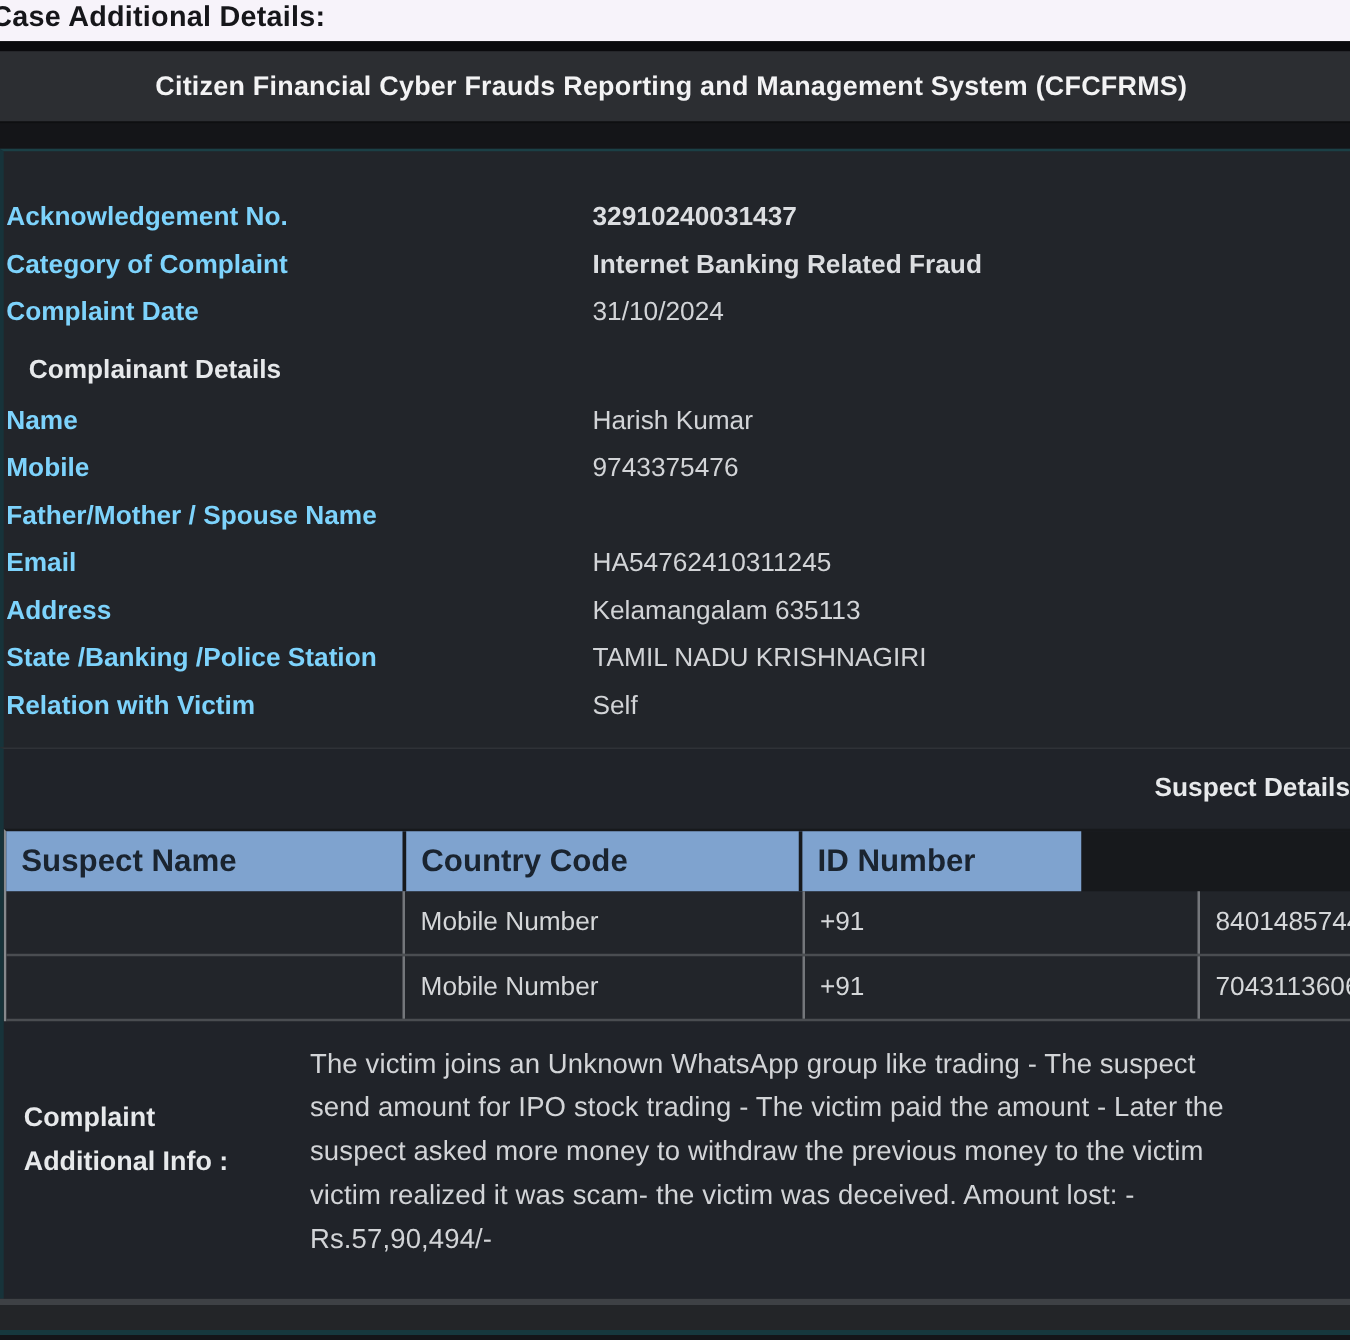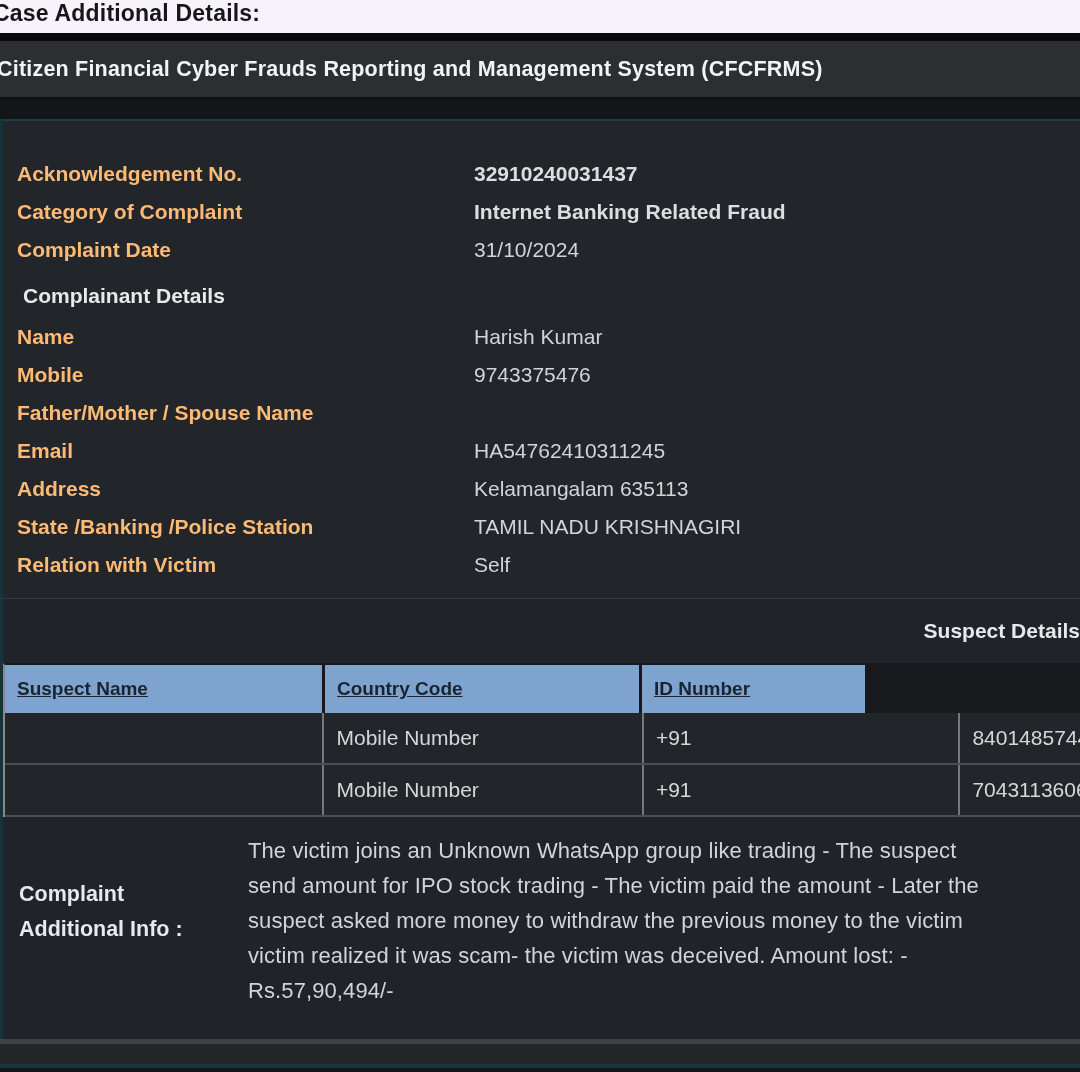--- a/index.html
+++ b/index.html
@@ -20,39 +20,40 @@
     transform:translateX(-7px);
     white-space:nowrap; letter-spacing:0.2px;
   }
   .top-sep { height:8px; background:#0a0a0d; }
 
   
   .banner {
     height:58px; background:#2c2e32;
     display:flex; align-items:center; overflow:hidden;
     border-bottom:2px solid #0e0f11;
+    justify-content:center;
   }
   .banner-title {
     font-size:21.5px; font-weight:bold; color:#f3f3f4;
     transform:translateX(-3px); white-space:nowrap; letter-spacing:0.2px;
   }
   .page-gap { height:20px; background:#141518; }
 
   
   .panel1 {
     height:479px; background:#22252a;
     border-top:2px solid #1b4046;
     border-left:3px solid #17333a;
     padding-top:34px;
     overflow:hidden;
   }
   .kv-row { display:flex; align-items:center; height:38px; }
   .kv-label {
-    width:471px; padding-left:14px;
-    font-size:21px; font-weight:bold; color:#fdba74;
+    width:471px; padding-left:2px;
+    font-size:21px; font-weight:bold; color:#7dd3fc;
     white-space:nowrap;
   }
   .kv-value {
     font-size:21px; color:#d2d4d7; white-space:nowrap;
   }
   .kv-value.bold { font-weight:bold; color:#dcdee1; }
   .sub-heading-row { height:44px; margin-top:5px; display:flex; align-items:center; }
   .sub-heading {
     padding-left:20px; font-size:21px; font-weight:bold; color:#e7e9eb;
   }
@@ -70,25 +71,25 @@
   }
   .suspect-table {
     width:1180px;
     border-left:2px solid #85888c;
     background:#22252a;
     border-top:2px solid #17191c;
   }
   .thead-row { display:flex; height:48px; background:#17191c; }
   .th-cell {
     background:#7fa3cf; color:#1a2430;
-    font-size:19px; font-weight:bold;
+    font-size:25px; font-weight:bold;
     display:flex; align-items:center;
     padding-left:12px;
     border-right:3px solid #17191c;
-    white-space:nowrap; overflow:hidden;text-decoration:underline;
+    white-space:nowrap; overflow:hidden;
   }
   .tbody-row { display:flex; height:52px; border-bottom:2px solid #4a4d51; }
   .td-cell {
     color:#d5d7d9; font-size:21px;
     display:flex; align-items:center;
     padding-left:12px;
     border-right:2px solid #74777b;
     white-space:nowrap; overflow:hidden;
   }
   .col1 { width:320px; }

